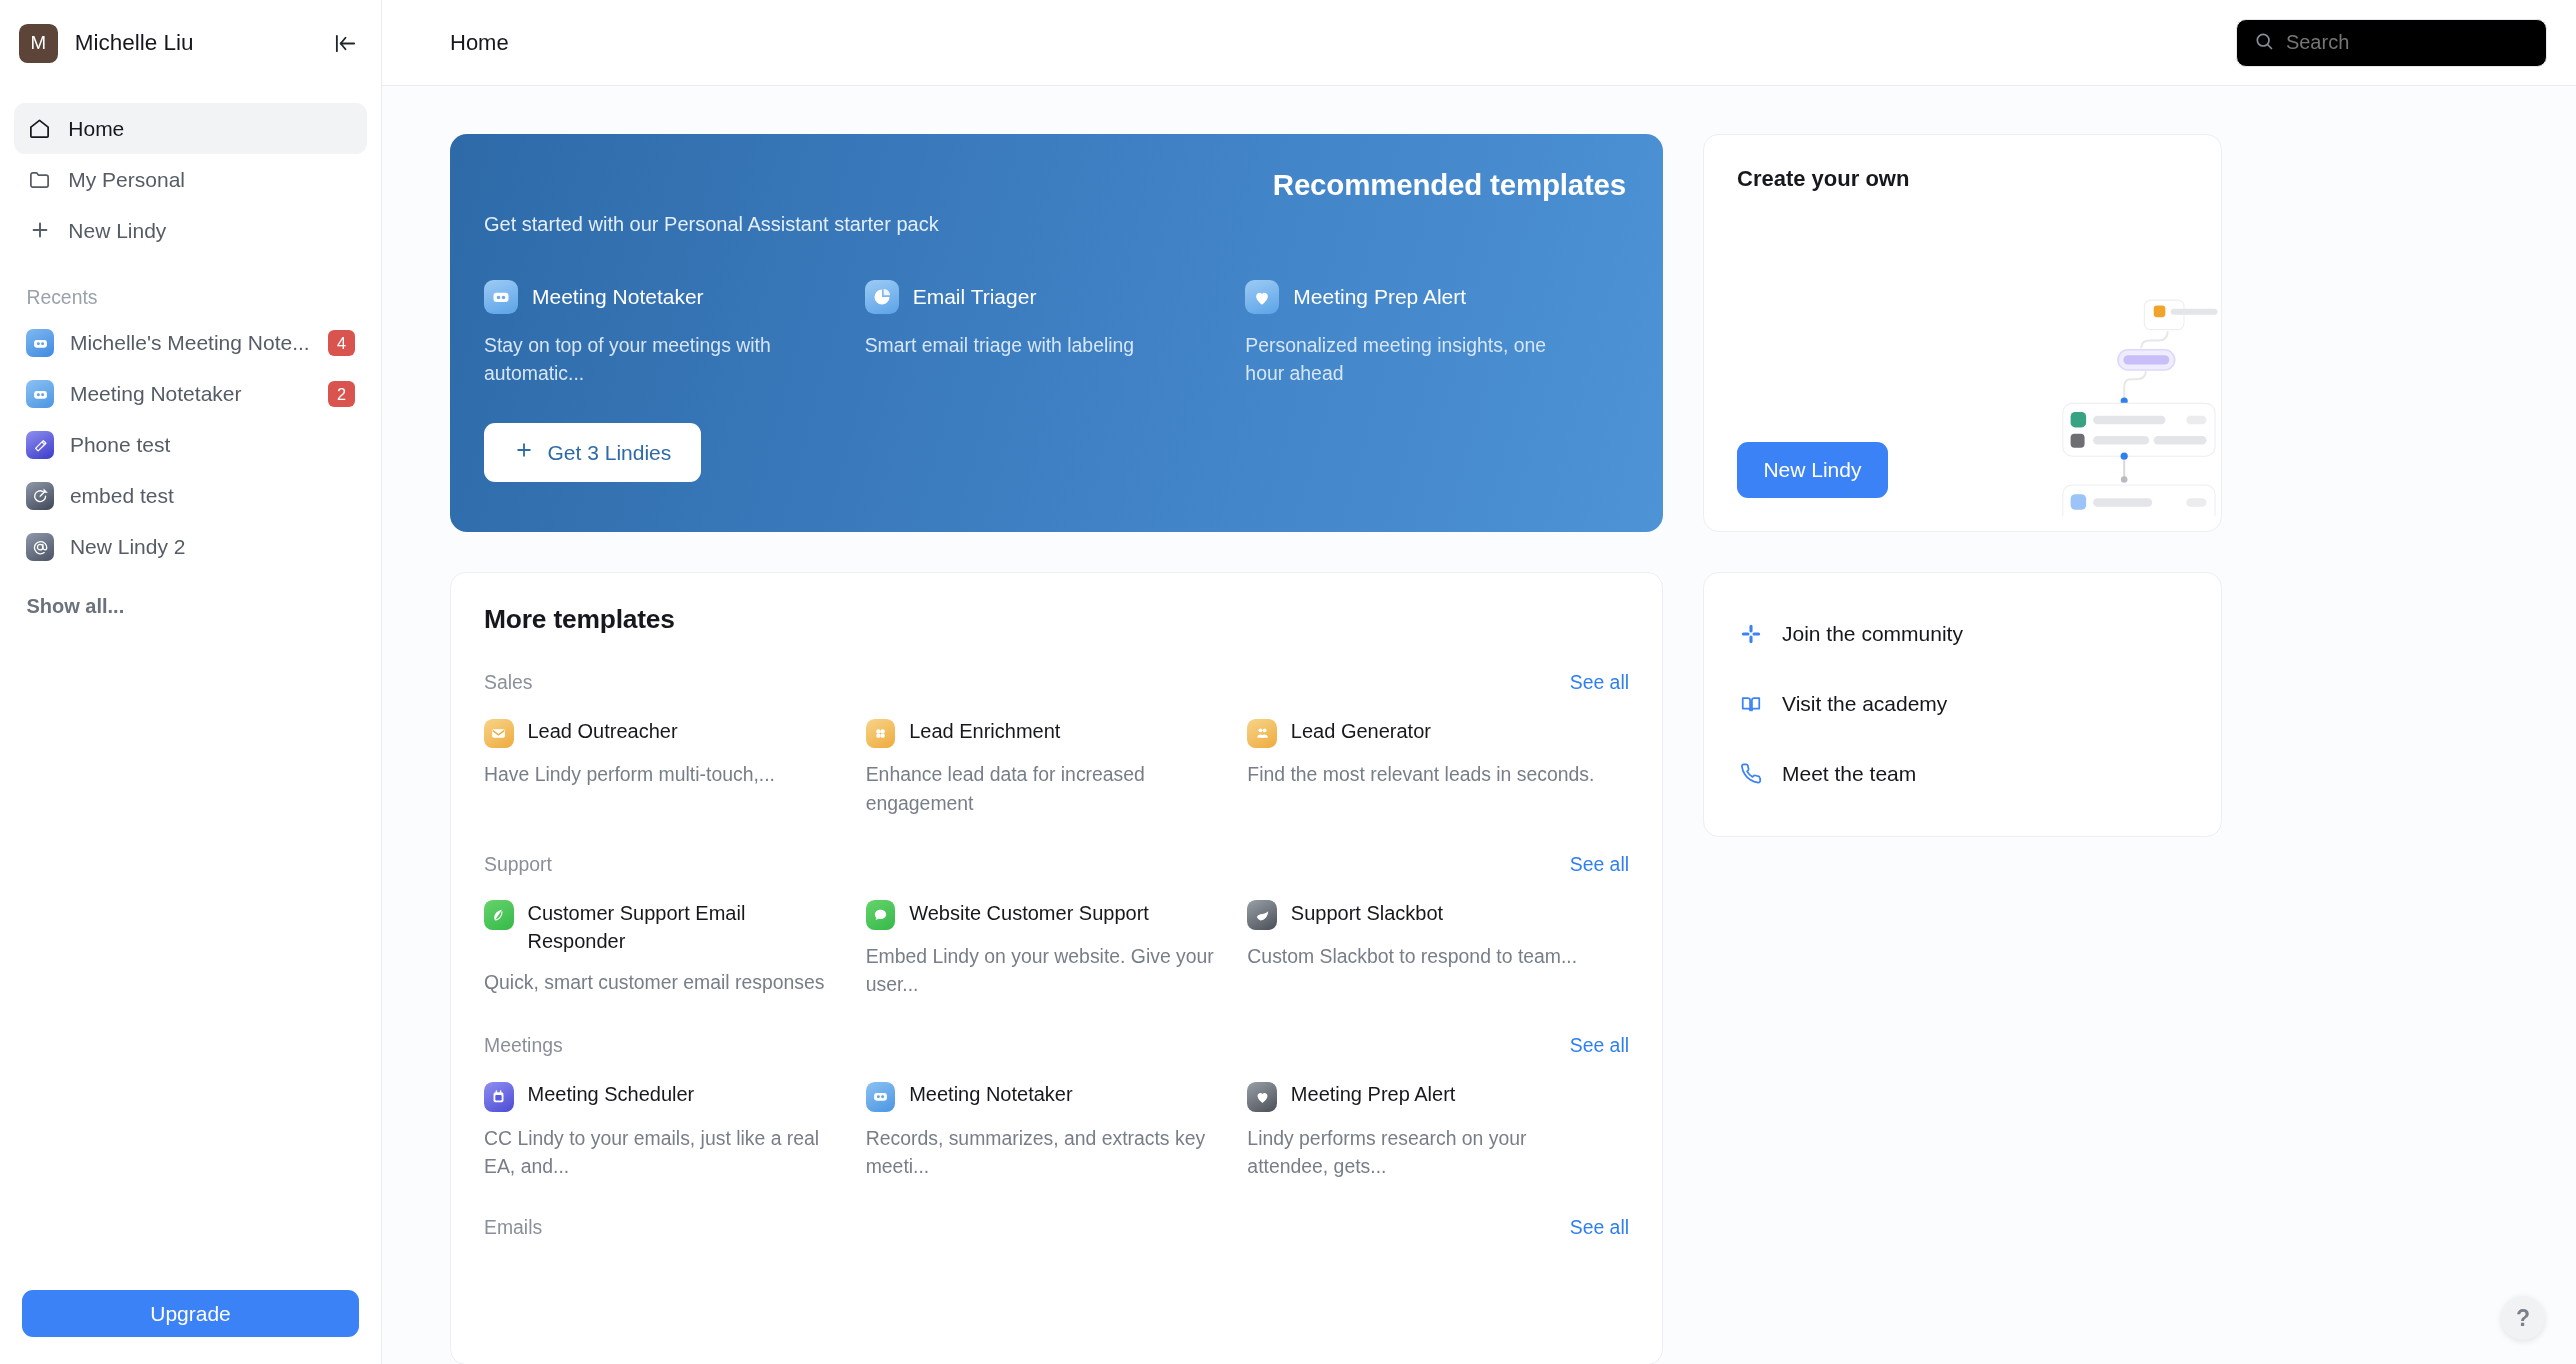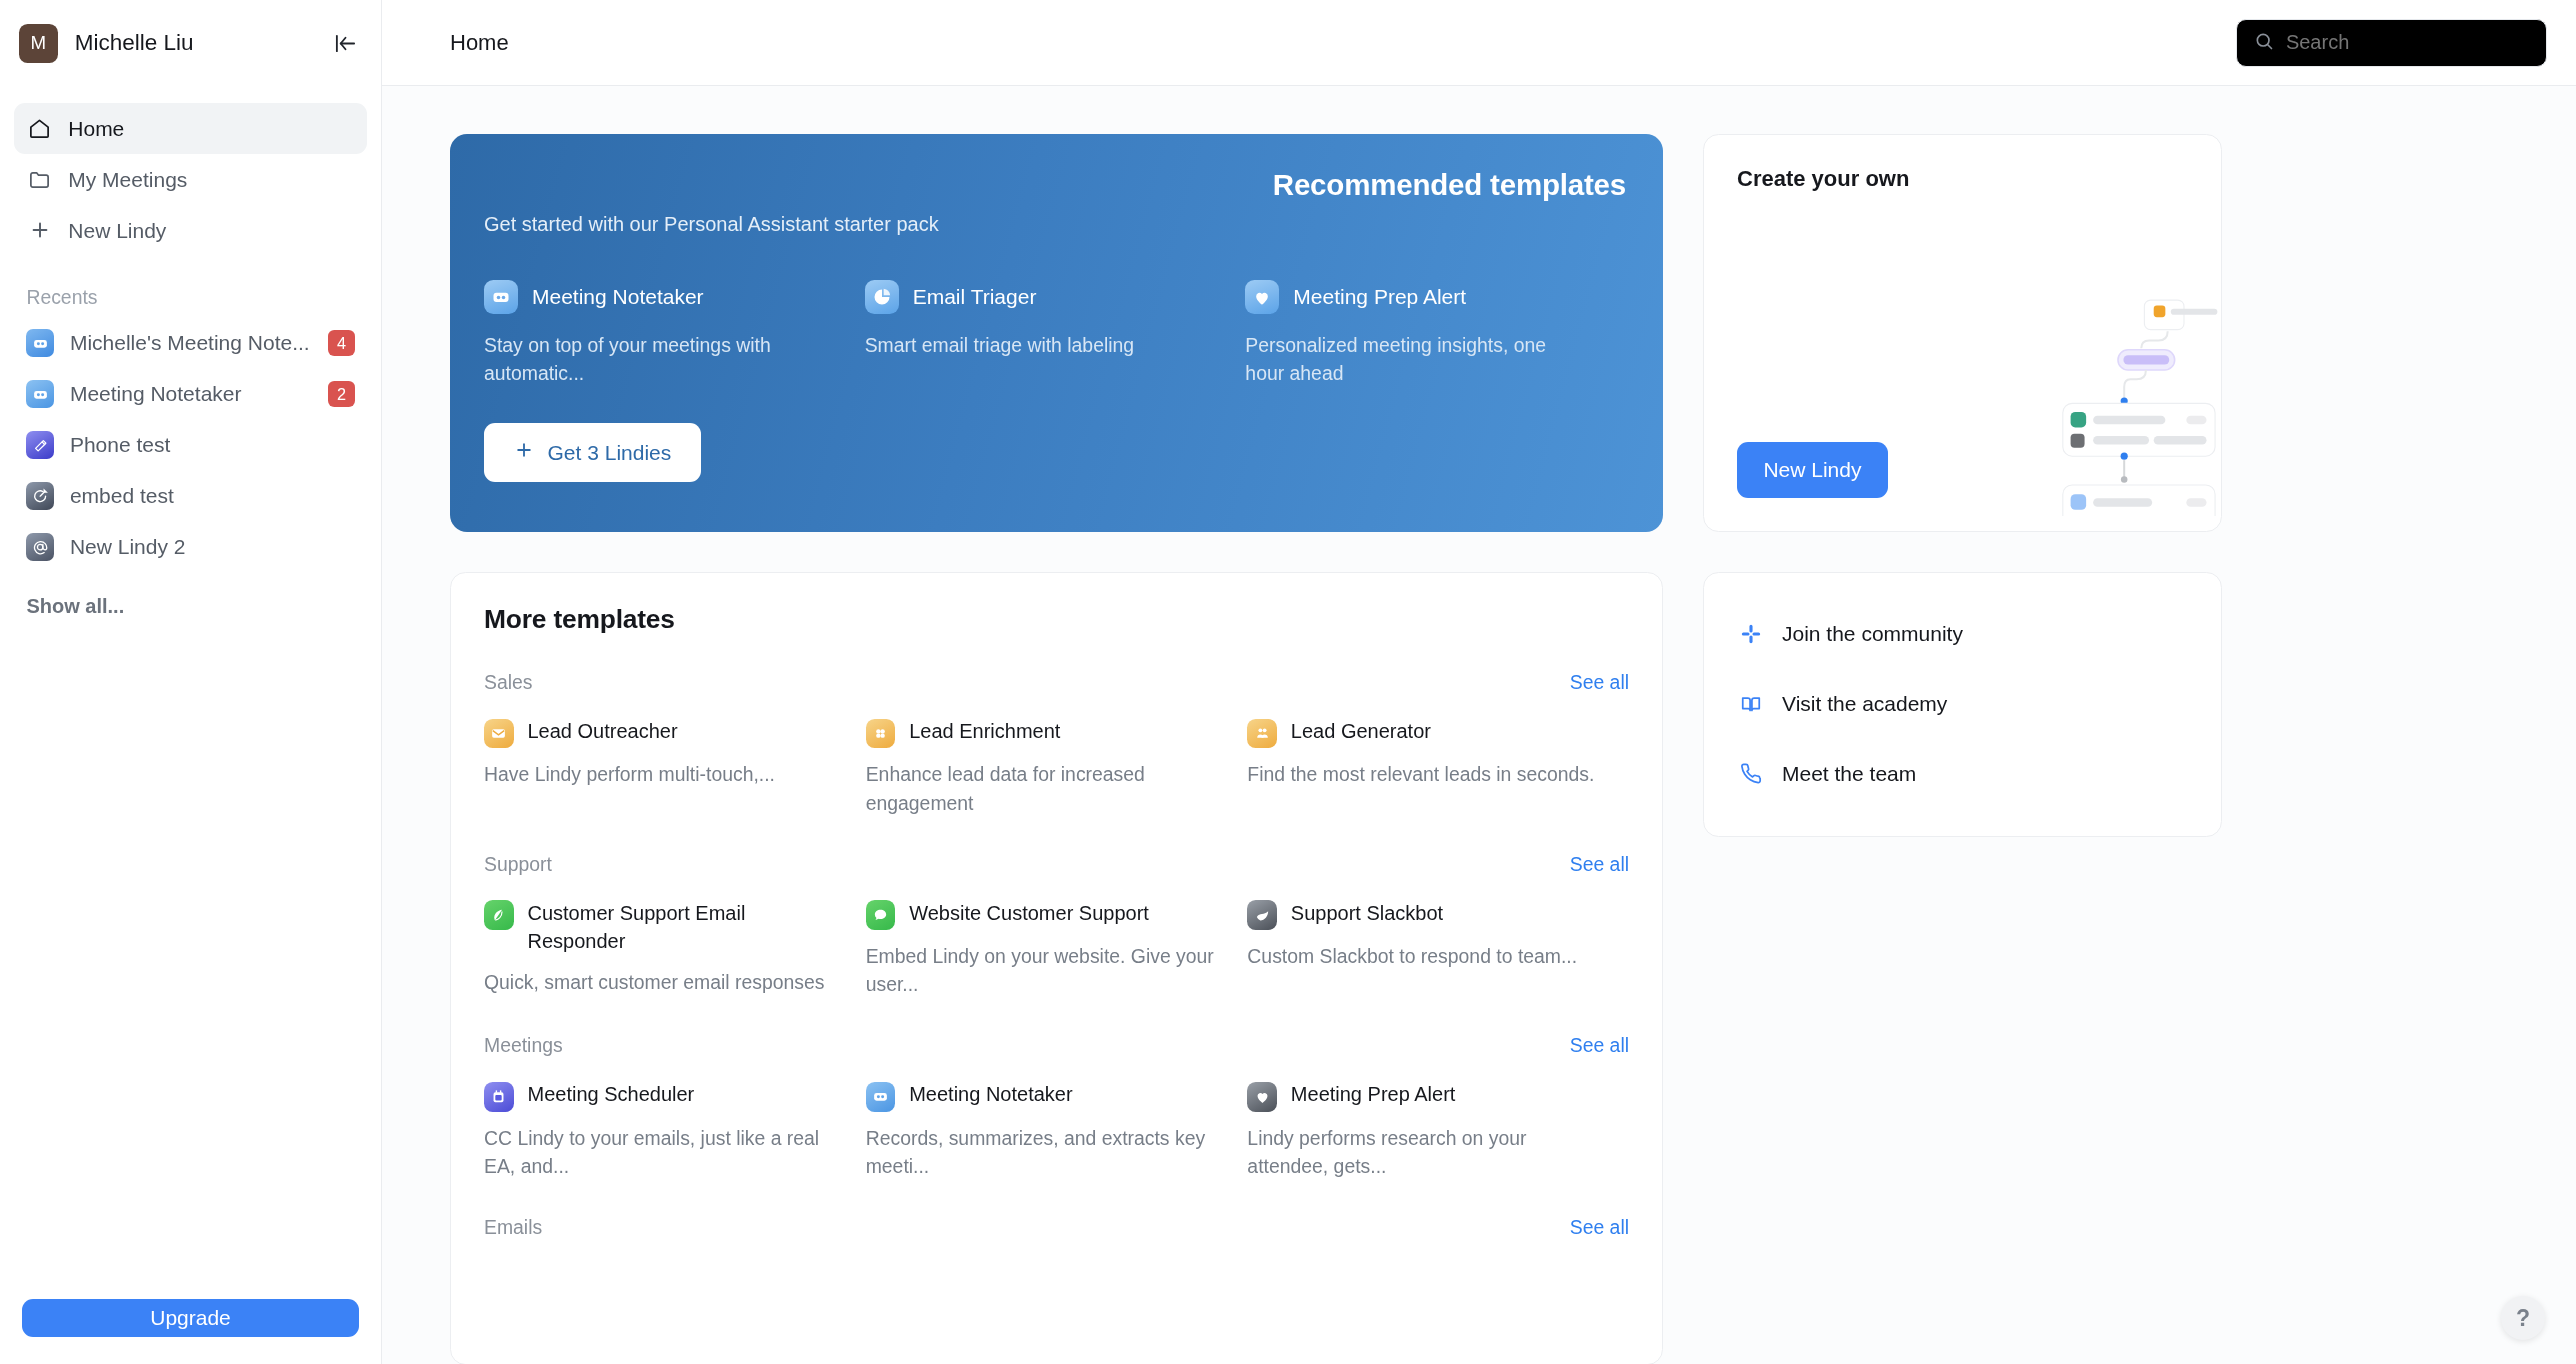--- a/index.html
+++ b/index.html
@@ -67,21 +67,21 @@
     min-width: 26.4px; height: 26.4px; border-radius: 6.2px;
     display: flex; align-items: center; justify-content: center;
     padding: 0 6.2px; flex: 0 0 auto;
   }
   .show-all {
     font-size: 20px; color: #6b727c; padding: 0 26.4px;
     margin-top: 22px; cursor: pointer; font-weight: bold;
   }
   .sb-footer { margin-top: auto; padding: 0 22px 28px 22px; }
   .upgrade-btn {
-    width: 100%; height: 38px; border-radius: 11px;
+    width: 100%; height: 47px; border-radius: 11px;
     background: #3b82f6; color: #fff; border: none;
     font-size: 21px; font-family: inherit; cursor: pointer;
   }
 
   
   .main { flex: 1; display: flex; flex-direction: column; background: #fbfcfd; min-width:0; position: relative; }
   .topbar {
     height: 86px; background: #fff; border-bottom: 1.6px solid #eaecef;
     display: flex; align-items: center; padding: 0 29.5px 0 68px; flex: 0 0 86px;
   }
@@ -213,21 +213,21 @@
           </svg>
         </span>
         <span>Home</span>
       </div>
       <div class="nav-item">
         <span class="nav-icon">
           <svg width="23" height="23" viewBox="0 0 24 24" fill="none" stroke="#555c66" stroke-width="1.8" stroke-linecap="round" stroke-linejoin="round">
             <path d="M3 7a2 2 0 0 1 2-2h4l2 2.5h8a2 2 0 0 1 2 2V18a2 2 0 0 1-2 2H5a2 2 0 0 1-2-2z"></path>
           </svg>
         </span>
-        <span>My Meetings</span>
+        <span>My Personal</span>
       </div>
       <div class="nav-item">
         <span class="nav-icon">
           <svg width="22" height="22" viewBox="0 0 24 24" fill="none" stroke="#555c66" stroke-width="2.1" stroke-linecap="round">
             <line x1="12" y1="5" x2="12" y2="19"></line>
               <line x1="5" y1="12" x2="19" y2="12"></line>
           </svg>
         </span>
         <span>New Lindy</span>
       </div>

